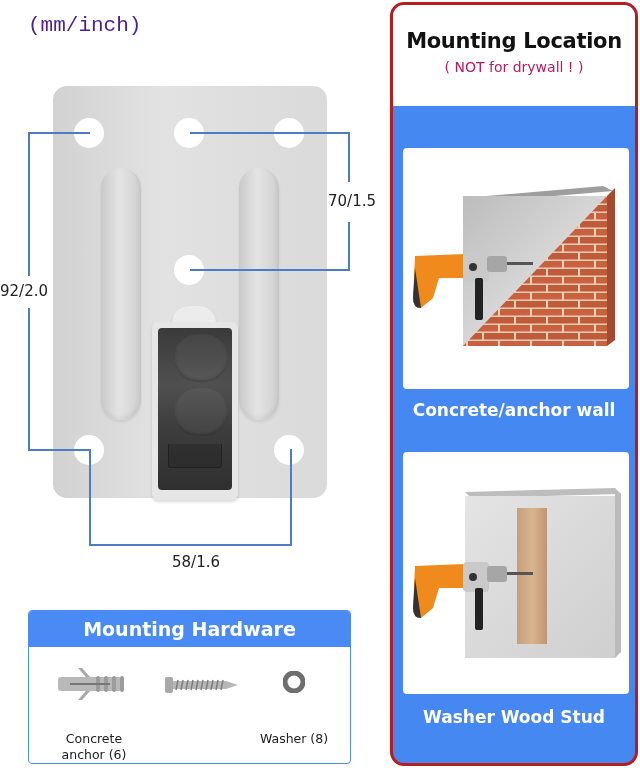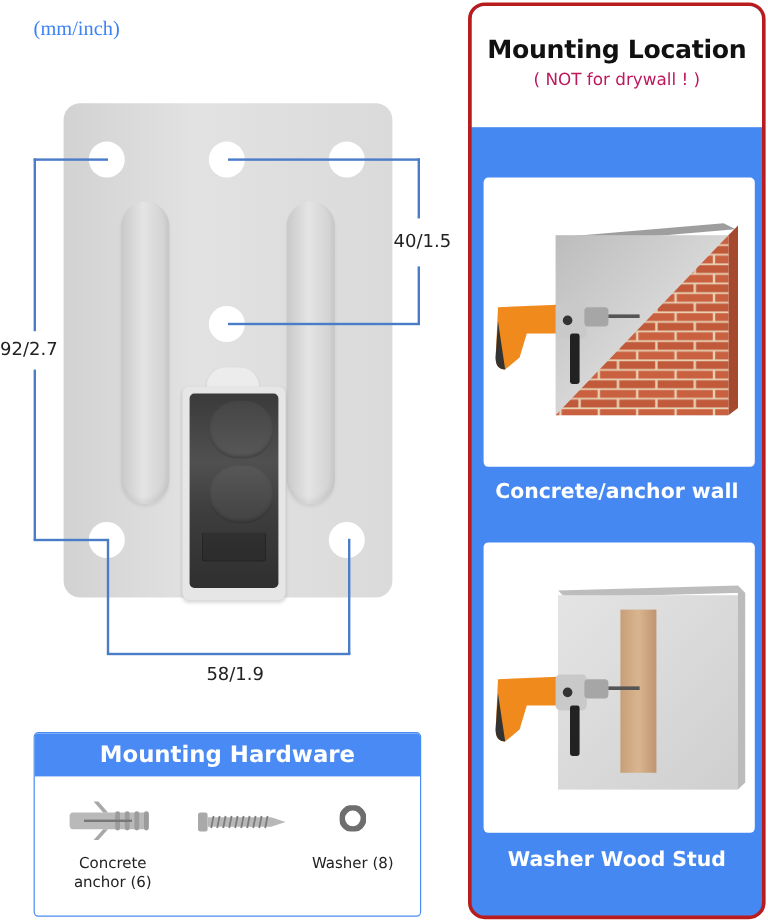--- a/index.html
+++ b/index.html
@@ -1,19 +1,19 @@
 <!DOCTYPE html>
 <html><head>
 <meta charset="utf-8">
 <style>
   * { box-sizing: border-box; margin: 0; padding: 0; }
   html, body { width: 640px; height: 768px; background: #ffffff; overflow: hidden; }
   body { position: relative; font-family: "DejaVu Sans", sans-serif; color: #222; }
 
-  .unit-label { position: absolute; left: 28px; top: 14px; font-size: 17px; color: #3b82f6; font-family: Liberation Serif, serif; }
+  .unit-label { position: absolute; left: 28px; top: 14px; font-size: 21px; color: #4c1d95; font-family: Liberation Mono, monospace; }
 
   
   .plate { position: absolute; left: 53px; top: 86px; width: 274px; height: 412px; border-radius: 14px;
            background: linear-gradient(90deg, #d2d2d2 0%, #e2e2e2 40%, #dadada 100%); }
   .hole { position: absolute; width: 30px; height: 30px; border-radius: 50%; background: #fff; }
   .slot { position: absolute; width: 40px; height: 252px; border-radius: 20px;
           background: linear-gradient(90deg, #c9c9c9 0%, #e4e4e4 45%, #cfcfcf 100%);
           box-shadow: inset -2px -3px 4px rgba(0,0,0,0.06), 0 2px 3px rgba(0,0,0,0.08); }
   .hook { position: absolute; left: 152px; top: 322px; width: 86px; height: 178px; border-radius: 6px;
           background: #e6e6e6; box-shadow: 0 2px 3px rgba(0,0,0,0.15); }
@@ -29,21 +29,21 @@
   .dim-label { position: absolute; font-size: 15px; color: #222; font-family: "DejaVu Sans", sans-serif; }
 
   
   .hw-panel { position: absolute; left: 28px; top: 610px; width: 323px; height: 154px; border: 1.5px solid #4a8cf0;
               border-radius: 4px; background: #fff; overflow: hidden; }
   .hw-title { height: 36px; background: #4a8af4; color: #fff; text-align: center; font-weight: bold;
               font-size: 19px; line-height: 36px; font-family: "DejaVu Sans", sans-serif; }
   .hw-items { position: relative; height: 118px; }
   .hw-item { position: absolute; top: 0; width: 110px; text-align: center; }
   .hw-icon { position: relative; height: 46px; margin-top: 14px; }
-  .hw-text { font-size: 12.5px; line-height: 16px; color: #222; margin-top: 4px; font-family: "DejaVu Sans", sans-serif; }
+  .hw-text { font-size: 12.5px; line-height: 16px; color: #222; margin-top: 24px; font-family: "DejaVu Sans", sans-serif; }
 
   
   .loc-panel { position: absolute; left: 390px; top: 2px; width: 248px; height: 764px; border-radius: 14px;
                background: #4688f2; overflow: hidden; border: 3px solid #b91c1c; }
   .loc-head { position: absolute; left: 0; top: 0; width: 100%; height: 101px; background: #fff; text-align: center; }
   .loc-title { font-size: 21px; font-weight: bold; color: #111; margin-top: 24px; font-family: "DejaVu Sans", sans-serif; letter-spacing: -0.3px; }
   .loc-sub { font-size: 14px; color: #be185d; margin-top: 6px; font-family: "DejaVu Sans", sans-serif; }
   .card { position: absolute; left: 10px; width: 226px; background: #fff; border-radius: 4px; }
   .card-label { position: absolute; left: 0; width: 100%; text-align: center; color: #fff; font-weight: bold; font-size: 17px;
                 font-family: "DejaVu Sans", sans-serif; }
@@ -70,32 +70,32 @@
     <div class="hook-bump" style="top:6px;"></div>
     <div class="hook-bump" style="top:60px;"></div>
     <div style="position:absolute; left:10px; right:10px; top:116px; height:24px; border:1px solid #222; border-top:none; border-radius:0 0 3px 3px; background:rgba(0,0,0,0.15);"></div>
   </div>
 </div>
 
 <div class="dim" style="left:190px; top:132px; width:160px; height:1.5px;"></div>
 <div class="dim" style="left:348px; top:132px; width:1.5px; height:50px;"></div>
 <div class="dim" style="left:348px; top:222px; width:1.5px; height:48px;"></div>
 <div class="dim" style="left:190px; top:269px; width:160px; height:1.5px;"></div>
-<div class="dim-label" style="left:328px; top:192px;">40/1.5</div>
+<div class="dim-label" style="left:328px; top:192px;">70/1.5</div>
 
 <div class="dim" style="left:28px; top:132px; width:62px; height:1.5px;"></div>
 <div class="dim" style="left:28px; top:132px; width:1.5px; height:144px;"></div>
 <div class="dim" style="left:28px; top:308px; width:1.5px; height:142px;"></div>
 <div class="dim" style="left:28px; top:449px; width:62px; height:1.5px;"></div>
-<div class="dim-label" style="left:0px; top:282px;">92/2.7</div>
+<div class="dim-label" style="left:0px; top:282px;">92/2.0</div>
 
 <div class="dim" style="left:89px; top:449px; width:1.5px; height:96px;"></div>
 <div class="dim" style="left:290px; top:449px; width:1.5px; height:96px;"></div>
 <div class="dim" style="left:89px; top:544px; width:203px; height:1.5px;"></div>
-<div class="dim-label" style="left:172px; top:553px;">58/1.9</div>
+<div class="dim-label" style="left:172px; top:553px;">58/1.6</div>
 
 <div class="hw-panel">
   <div class="hw-title">Mounting Hardware</div>
   <div class="hw-items">
     <div class="hw-item" style="left:10px;">
       <div class="hw-icon">
         <svg width="76" height="34" viewBox="0 0 76 34" style="position:absolute; left:17px; top:6px;">
           <rect x="2" y="10" width="66" height="14" rx="3" fill="#b9b9b9"></rect>
           <path d="M30 10 L22 1 L26 1 L34 10 Z" fill="#a8a8a8"></path>
           <path d="M30 24 L22 33 L26 33 L34 24 Z" fill="#a8a8a8"></path>

